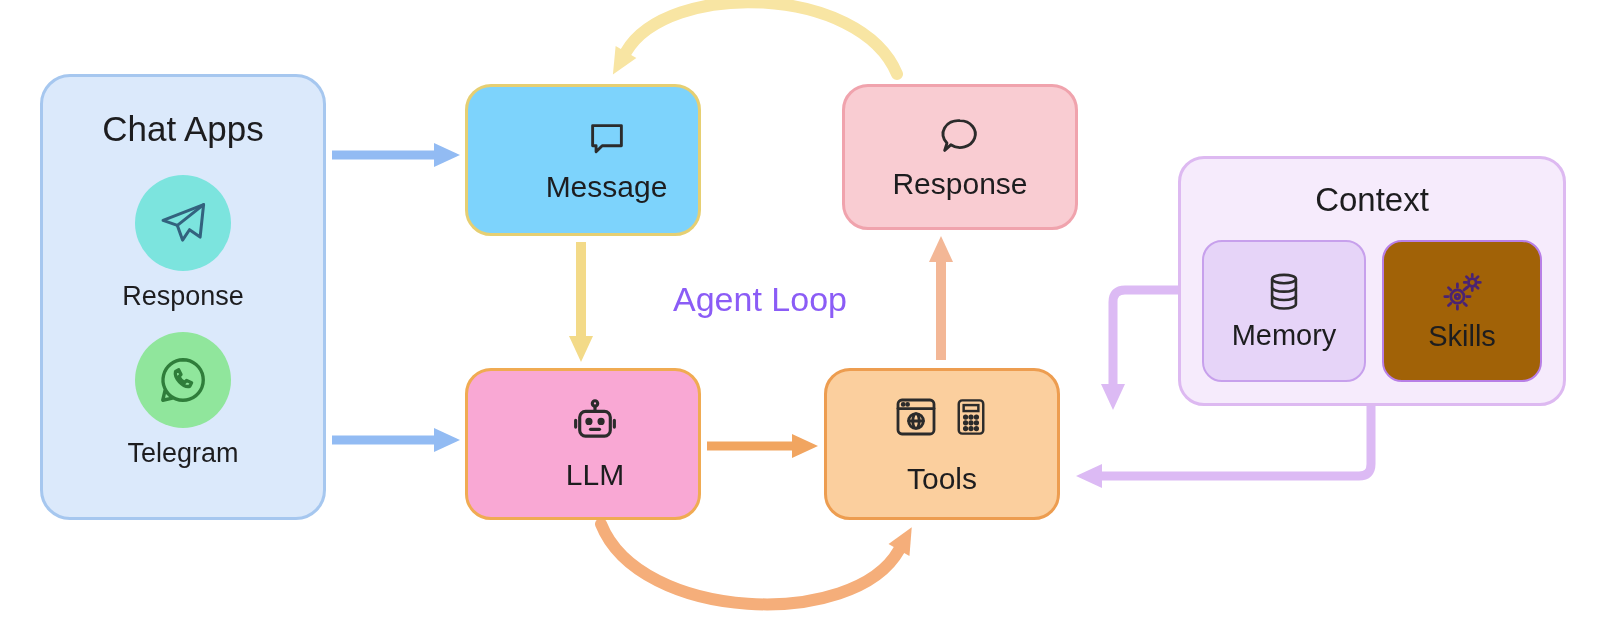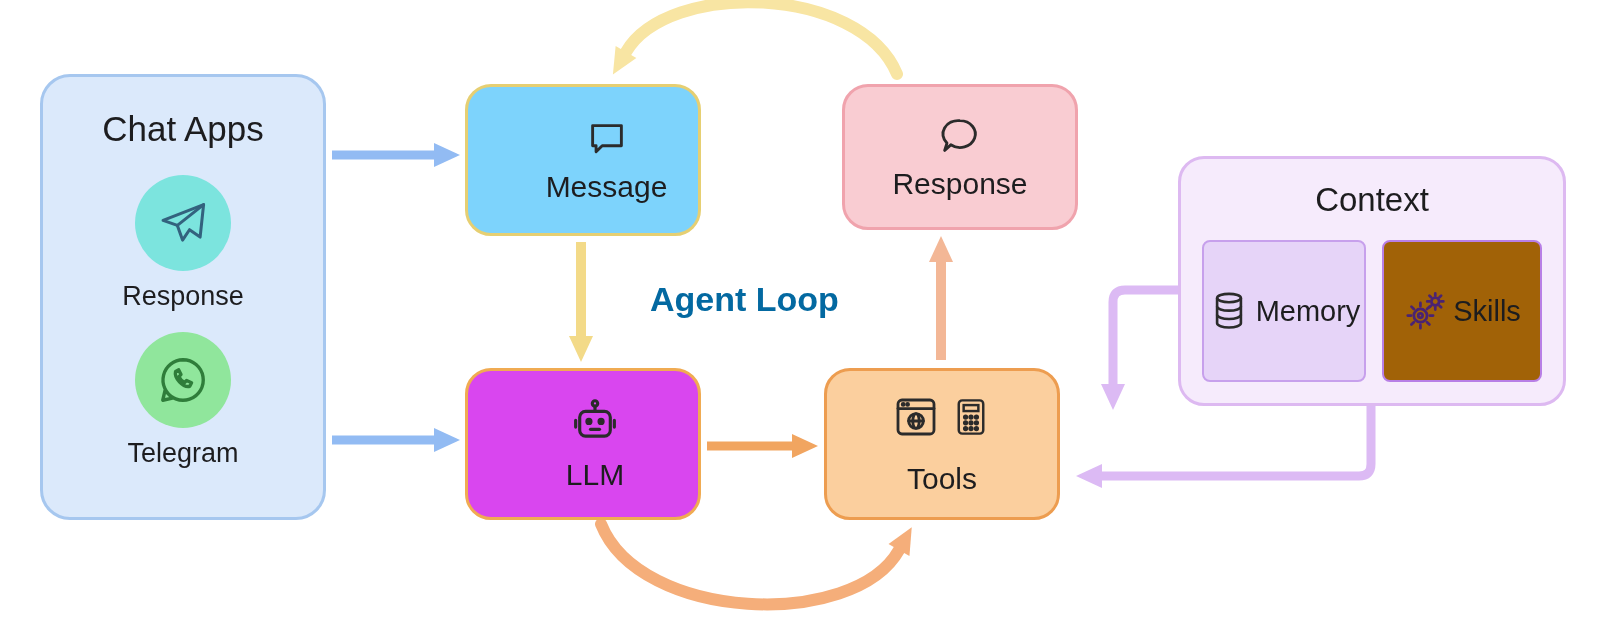--- a/index.html
+++ b/index.html
@@ -53,44 +53,44 @@
   .message-box {
     left: 465px; top: 84px; width: 236px; height: 152px;
     background: #7dd3fc; border: 3px solid #e6cf72; padding-left: 47px;
   }
   .response-box {
     left: 824px; top: 84px; width: 236px; height: 146px;
     background: #f9ccd2; border: 3px solid #f0a3ad; margin-left: 18px;
   }
   .llm-box {
     left: 465px; top: 368px; width: 236px; height: 152px;
-    background: #d946ef; border: 3px solid #f0ab52; padding-left: 24px;
+    background: #f9a8d4; border: 3px solid #f0ab52; padding-left: 24px;
   }
   .tools-box {
     left: 824px; top: 368px; width: 236px; height: 152px;
     background: #fbcf9e; border: 3px solid #ed9d50; gap: 21px;
   }
   .tools-icons { display: flex; align-items: center; gap: 10px; }
 
   .agent-loop {
     position: absolute; left: 650px; top: 280px; width: 220px;
-    text-align: left; font-size: 34px; color: #0369a1; font-weight: bold;
+    text-align: center; font-size: 34px; color: #8b5cf6;
   }
 
   
   .context-panel {
     left: 1178px; top: 156px; width: 388px; height: 250px;
     background: #f6ebfc; border: 3px solid #ddb9f1; border-radius: 26px;
     justify-content: flex-start; padding-top: 22px; gap: 3px;
   }
   .context-panel .panel-title { font-size: 33px; }
   .context-children { display: flex; gap: 16px; margin-top: 18px; }
   .sub-node {
-    width: 164px; height: 142px; border-radius: 8px;
-    display: flex; flex-direction: row; align-items: center; justify-content: center; gap: 6px;
+    width: 164px; height: 142px; border-radius: 20px;
+    display: flex; flex-direction: column; align-items: center; justify-content: center; gap: 6px;
   }
   .memory-box { background: #e6d4f8; border: 2.5px solid #c7a0ec; }
   .skills-box { width: 160px; background: #a16207; border: 2.5px solid #b87fe6; }
   .sub-node .node-label { font-size: 29px; }
 
   .icon { display: block; }
 </style>
 </head>
 <body>
 

